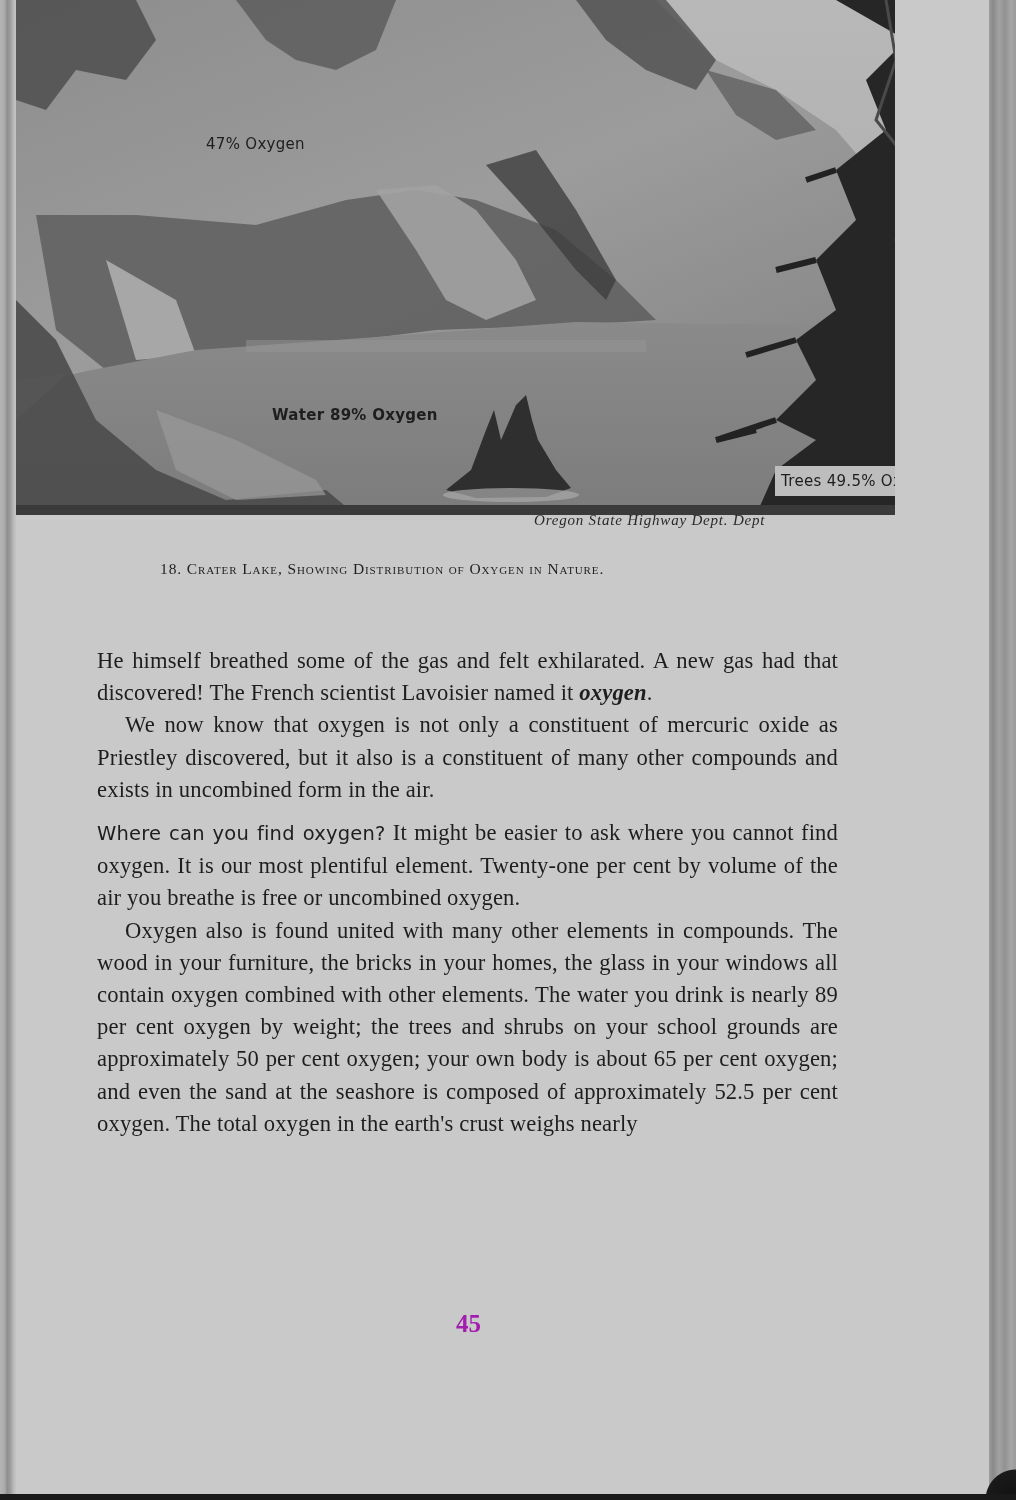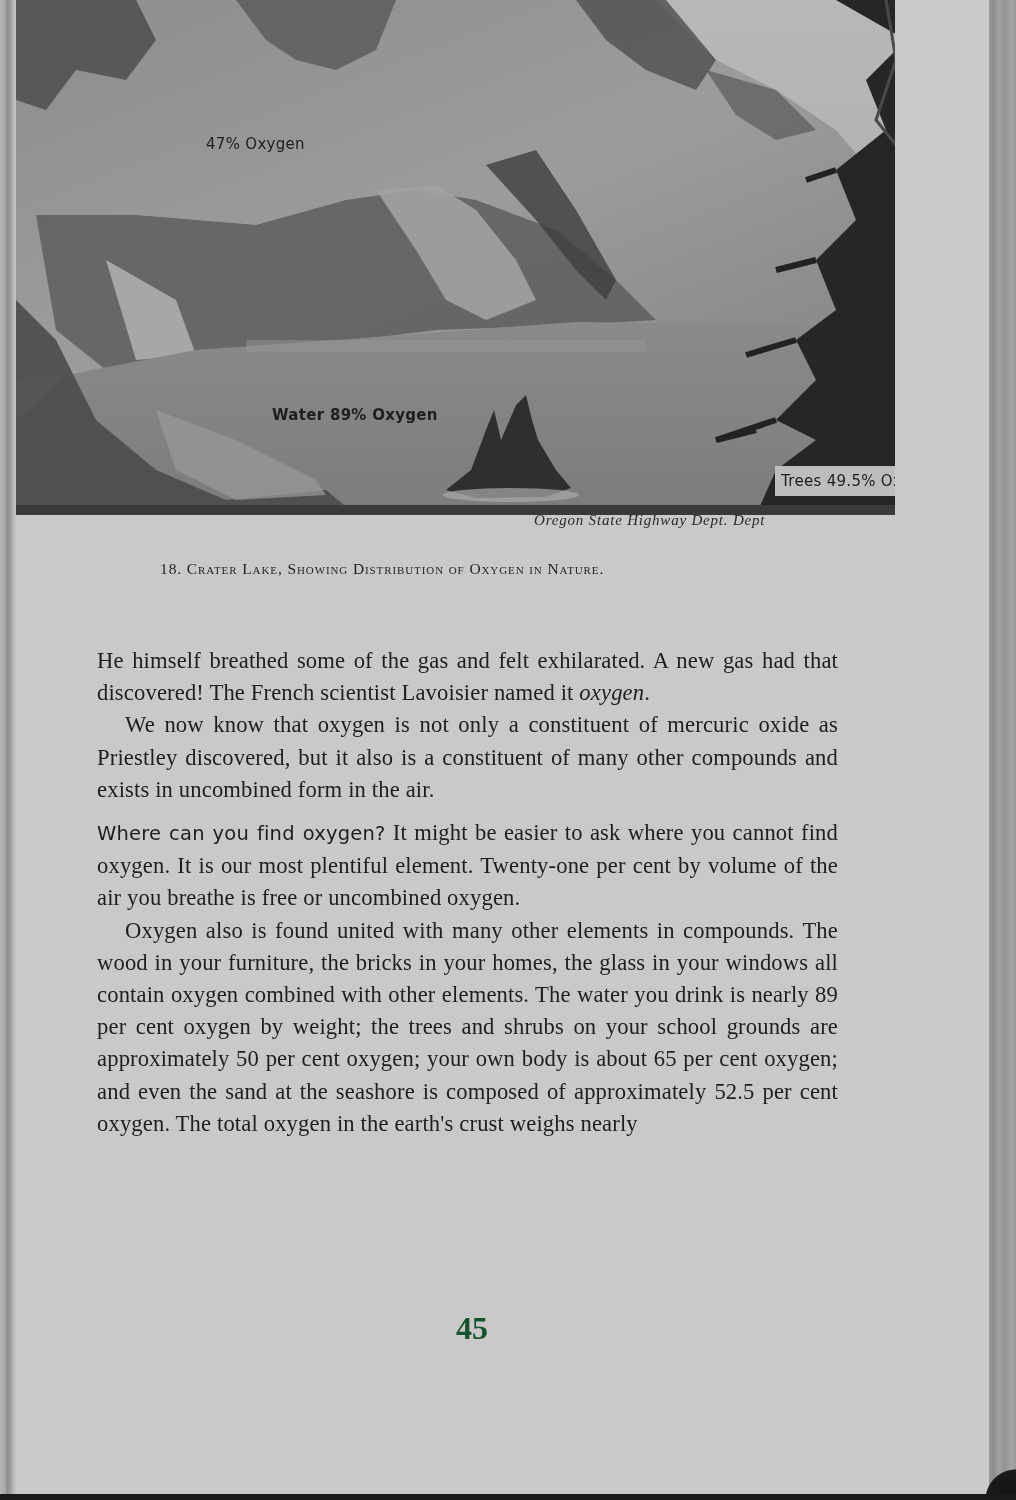--- a/index.html
+++ b/index.html
@@ -65,28 +65,28 @@
     
     .body-text {
       position: absolute; left: 97px; top: 645px; width: 741px;
       font-size: 22.6px; line-height: 32.2px;
       text-align: justify; color: #1e1e1e;
       letter-spacing: 0.15px;
     }
     .body-text p { margin: 0; }
     .body-text p.indent { text-indent: 28px; }
     .body-text p.gap { margin-top: 11px; }
-    .body-text em { font-style: italic; }
+    .body-text em { font-style: italic; font-weight: bold; }
     .run-in {
       font-family: "DejaVu Sans", "Liberation Sans", sans-serif;
       font-weight: normal; font-size: 19.5px; letter-spacing: 0.2px;
     }
     .page-number {
       position: absolute; left: 456px; top: 1310px;
-      font-size: 32px; font-weight: bold; color: #14532d;
+      font-size: 25px; font-weight: bold; color: #a21caf;
     }
   </style>
 </head>
 <body>
 
 <div class="binding"></div>
 
 <div class="photo">
   <svg width="973" height="515" viewBox="0 0 973 515">
     <defs>

